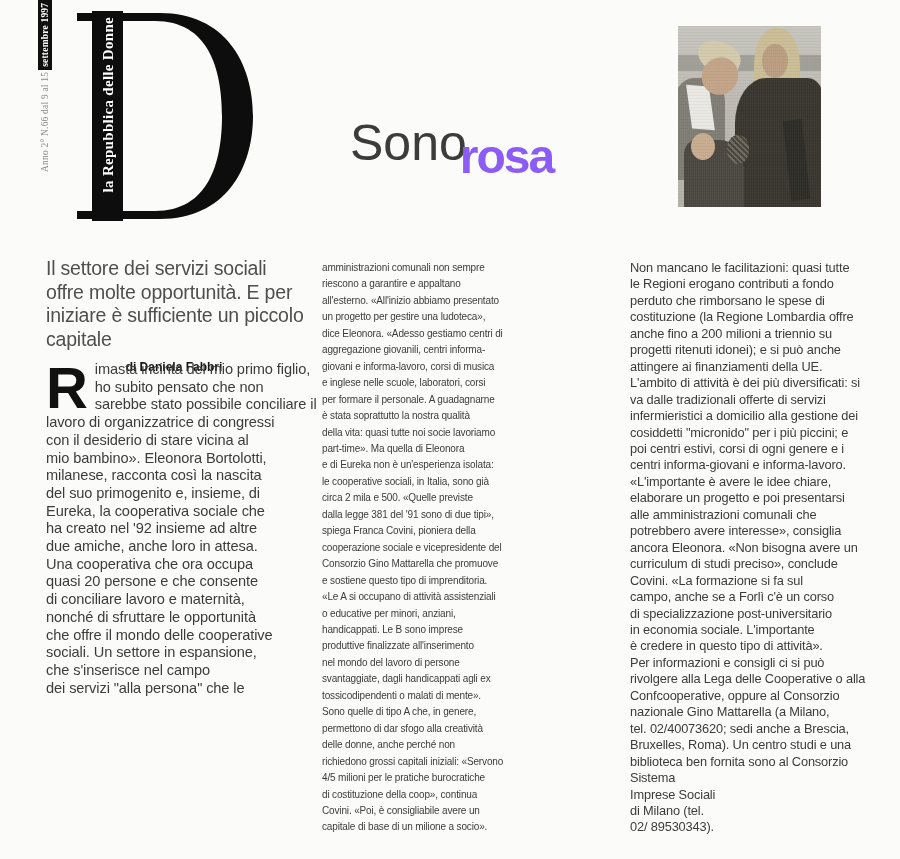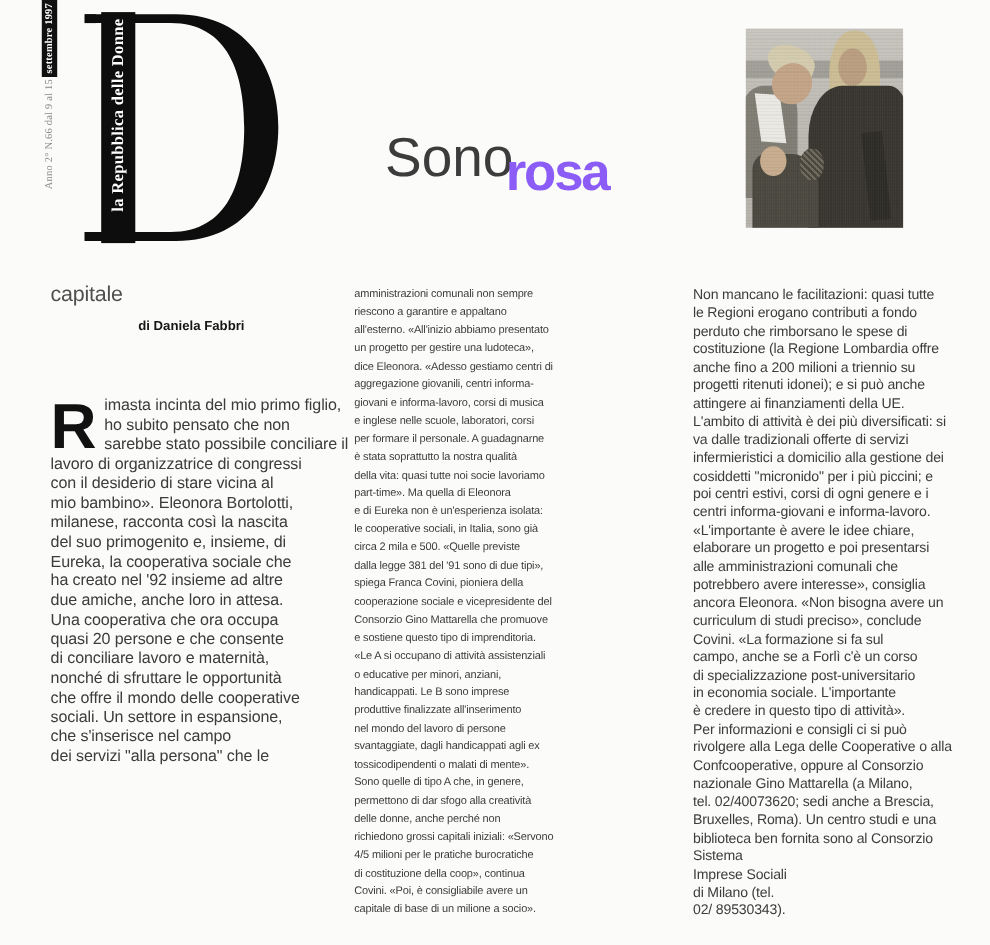--- a/index.html
+++ b/index.html
@@ -131,20 +131,23 @@
   <div class="ph-l-head"></div>
   <div class="ph-r-body"></div>
   <div class="ph-l-skirt"></div>
   <div class="ph-knee"></div>
   <div class="ph-hands"></div>
   <div class="ph-r-arm"></div>
   <div class="ph-grain"></div>
 </div>
 
 <div class="intro">
+  <div class="intro-lines">Il settore dei servizi sociali
+offre molte opportunità. E per
+iniziare è sufficiente un piccolo</div>
   <div class="intro-last">
     <span>capitale</span>
     <span class="byline">di Daniela Fabbri</span>
   </div>
 </div>
 
 <div class="col col1">
   <span class="dropcap">R</span>
     <span class="colbody">imasta incinta del mio primo figlio,
 ho subito pensato che non

